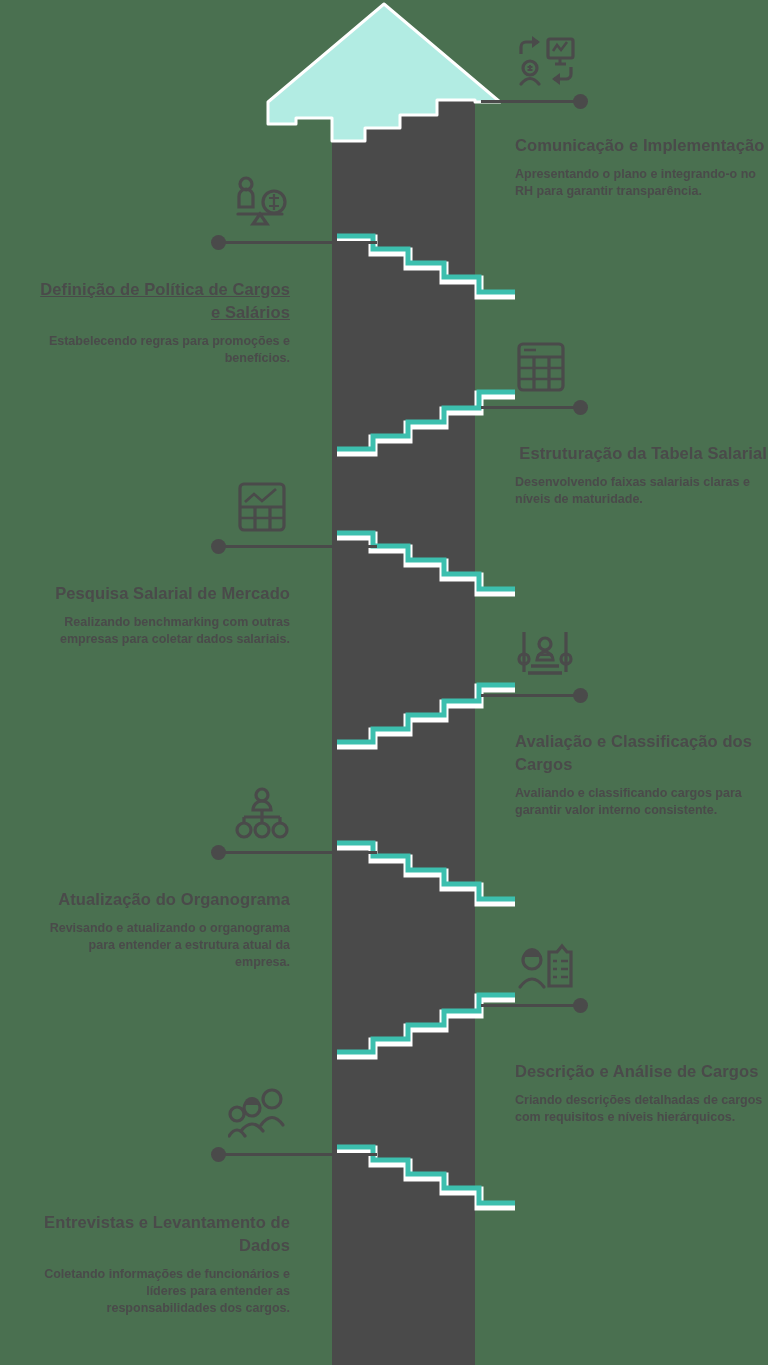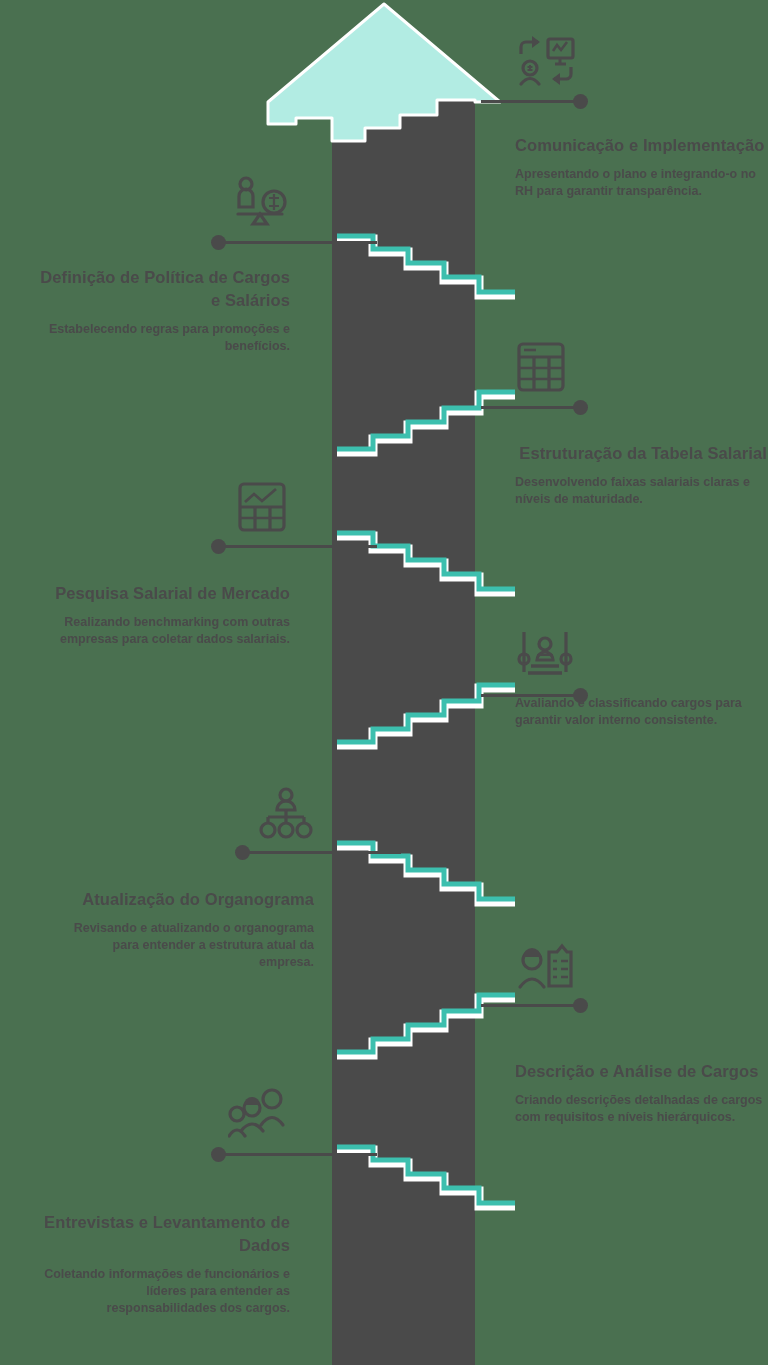--- a/index.html
+++ b/index.html
@@ -170,21 +170,21 @@
         <circle cx="44" cy="26" r="11"></circle>
         <path d="M44 18 v16 M39 22 h10 M39 30 h10" stroke-width="2.2"></path>
         <path d="M8 38 h44" stroke-linecap="round"></path>
         <path d="M30 38 l-7 10 h14 z"></path>
       </svg>
     </div>
     <div class="connector" style="left:173px; top:57px; width:165px;">
       <div class="line" style="left:8px; width:158px;"></div>
       <div class="dot" style="left:0;"></div>
     </div>
-    <h3 class="step-title" style="margin-top:32px;">Definição de Política de Cargos e Salários</h3>
+    <h3 class="step-title" style="margin-top:44px;text-decoration:underline;">Definição de Política de Cargos e Salários</h3>
     <p class="step-desc">Estabelecendo regras para promoções e benefícios.</p>
   </div>
 
   <div class="step right" style="top:340px;">
     <div class="step-icon">
       <svg width="54" height="54" viewBox="0 0 54 54" fill="none" stroke="#4a4a4a" stroke-width="3.2">
         <rect x="4" y="4" width="44" height="46" rx="4"></rect>
         <path d="M4 17 h44"></path>
         <path d="M19 17 v33 M34 17 v33"></path>
         <path d="M4 28 h44 M4 39 h44" stroke-width="2.6"></path>
@@ -227,24 +227,25 @@
         <path d="M22 32 a8 8 0 0 1 16 0 z"></path>
         <path d="M22 27 h16 M22 32 h16" stroke-width="1.8"></path>
         <path d="M16 38 h28" stroke-width="3.4"></path>
         <path d="M13 45 h34" stroke-width="3.4"></path>
       </svg>
     </div>
     <div class="connector" style="left:-34px; top:58px; width:113px;">
       <div class="line" style="left:0; width:98px;"></div>
       <div class="dot" style="left:92px;"></div>
     </div>
+    <h3 class="step-title" style="margin-top:44px;">Avaliação e Classificação dos Cargos</h3>
     <p class="step-desc">Avaliando e classificando cargos para garantir valor interno consistente.</p>
   </div>
 
-  <div class="step left" style="top:786px;margin-left:24px;">
+  <div class="step left" style="top:786px;">
     <div class="step-icon">
       <svg width="56" height="54" viewBox="0 0 56 54" fill="none" stroke="#4a4a4a" stroke-width="3.2">
         <circle cx="28" cy="9" r="6"></circle>
         <path d="M19 24 a9 9 0 0 1 18 0 z"></path>
         <path d="M28 24 v7 M10 31 h36 M10 31 v6 M28 31 v6 M46 31 v6"></path>
         <circle cx="10" cy="44" r="7"></circle>
         <circle cx="28" cy="44" r="7"></circle>
         <circle cx="46" cy="44" r="7"></circle>
       </svg>
     </div>

